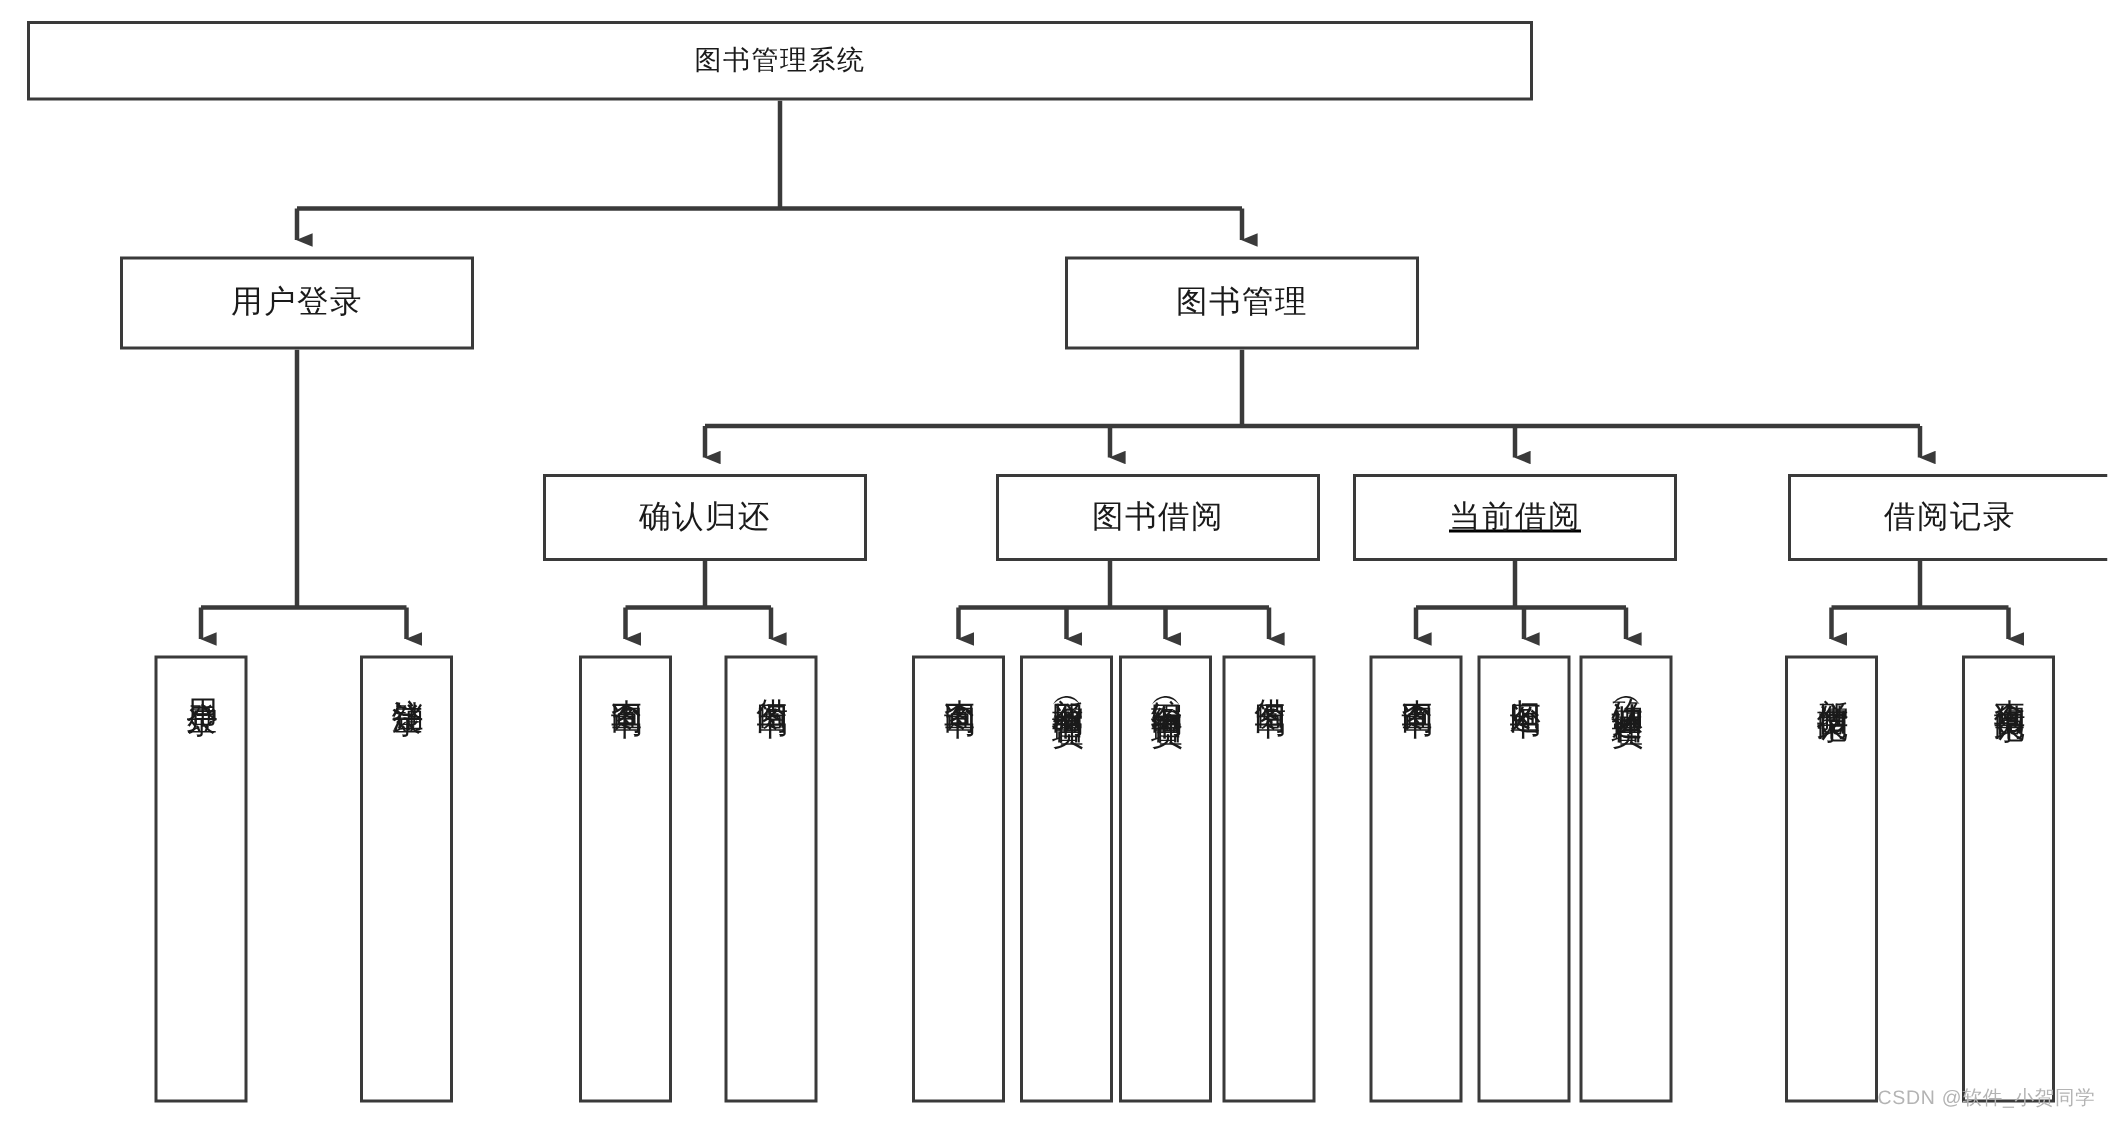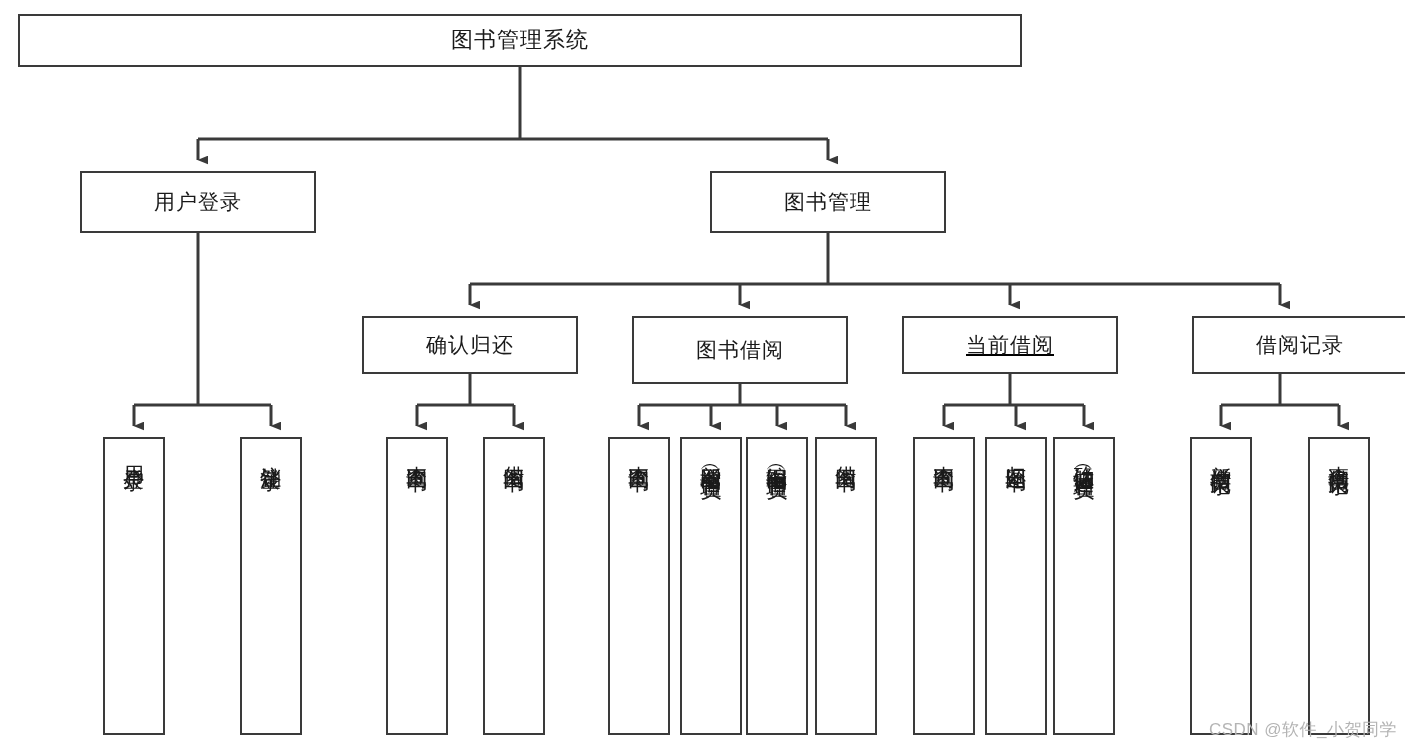--- a/index.html
+++ b/index.html
@@ -36,40 +36,40 @@
   .node-label {
     color: #1a1a1a;
     letter-spacing: 1px;
     white-space: nowrap;
   }
   .node.horizontal .node-label {
     font-size: 21px;
     line-height: 1.1;
   }
   .node.root .node-label {
-    font-size: 22px;
+    font-size: 18px;
   }
   .node.vertical {
     align-items: flex-start;
     justify-content: center;
     padding-top: 10px;
   }
   .node.vertical .node-label {
     writing-mode: vertical-rl;
     text-orientation: upright;
     font-size: 21px;
     line-height: 1.12;
     letter-spacing: 2px;
     white-space: nowrap;
   }
   #watermark {
     position: absolute;
     right: 8px;
     bottom: 6px;
-    font-size: 17px;
+    font-size: 13px;
     color: #b4b4b4;
     letter-spacing: 0.5px;
     white-space: nowrap;
     pointer-events: none;
   }
 </style>
 </head>
 <body>
 
 <div id="diagram-root">
@@ -123,21 +123,21 @@
       </div>
       <div class="node horizontal" style="left: 80px; top: 171px; width: 236px; height: 62px;">
         <span class="node-label">用户登录</span>
       </div>
       <div class="node horizontal" style="left: 710px; top: 171px; width: 236px; height: 62px; justify-content: center;">
         <span class="node-label">图书管理</span>
       </div>
       <div class="node horizontal" style="left: 362px; top: 316px; width: 216px; height: 58px;">
         <span class="node-label">确认归还</span>
       </div>
-      <div class="node horizontal" style="left: 632px; top: 316px; width: 216px; height: 68px;">
+      <div class="node horizontal" style="left: 664px; top: 316px; width: 216px; height: 58px;">
         <span class="node-label">图书借阅</span>
       </div>
       <div class="node horizontal" style="left: 902px; top: 316px; width: 216px; height: 58px; text-decoration: underline;">
         <span class="node-label">当前借阅</span>
       </div>
       <div class="node horizontal" style="left: 1192px; top: 316px; width: 216px; height: 58px;">
         <span class="node-label">借阅记录</span>
       </div>
       <div class="node vertical" style="left: 103px; top: 437px; width: 62px; height: 298px;">
         <span class="node-label">用户登录</span>

